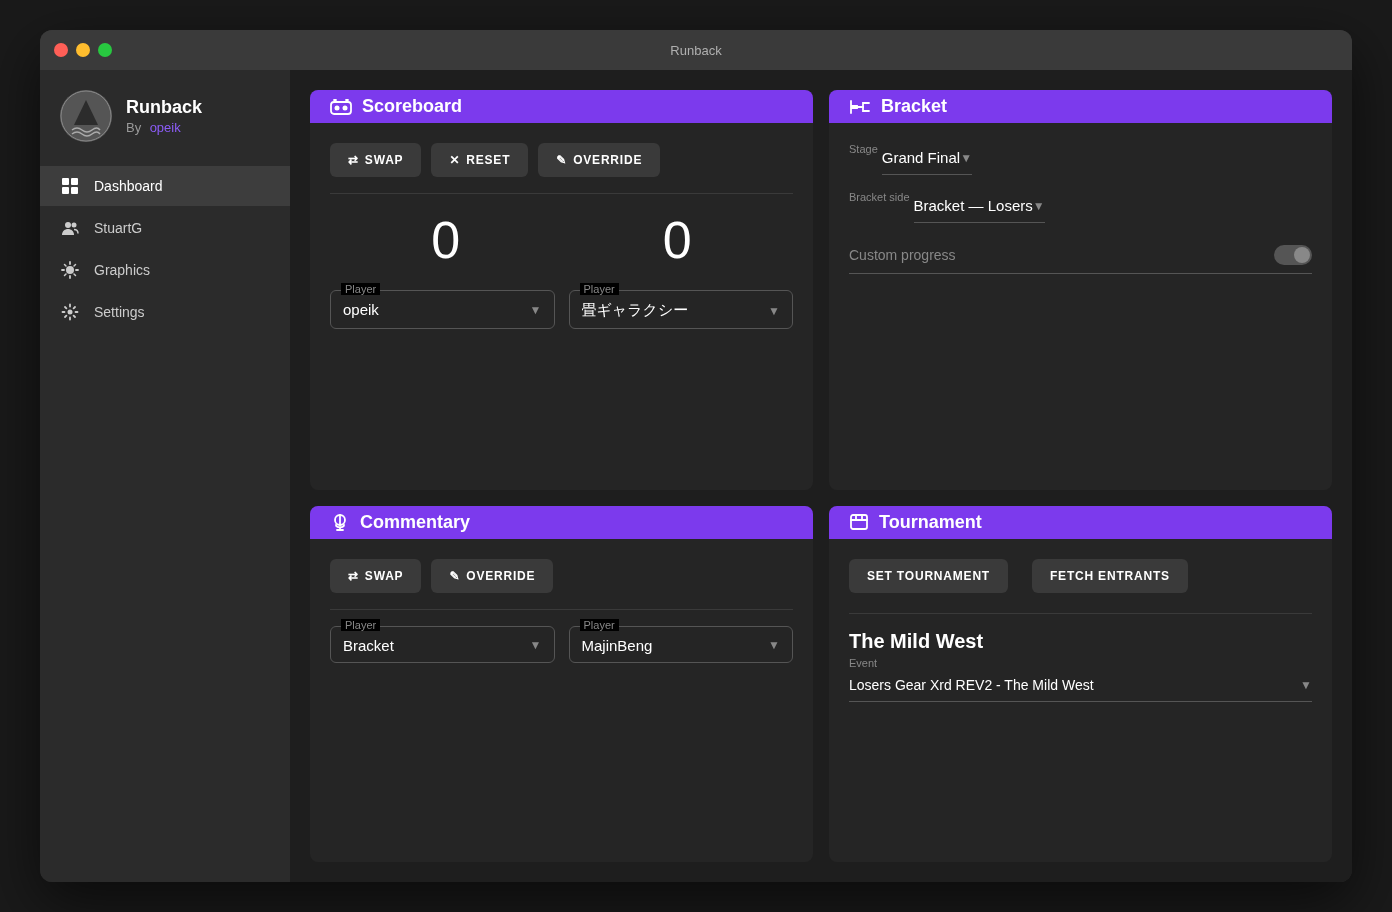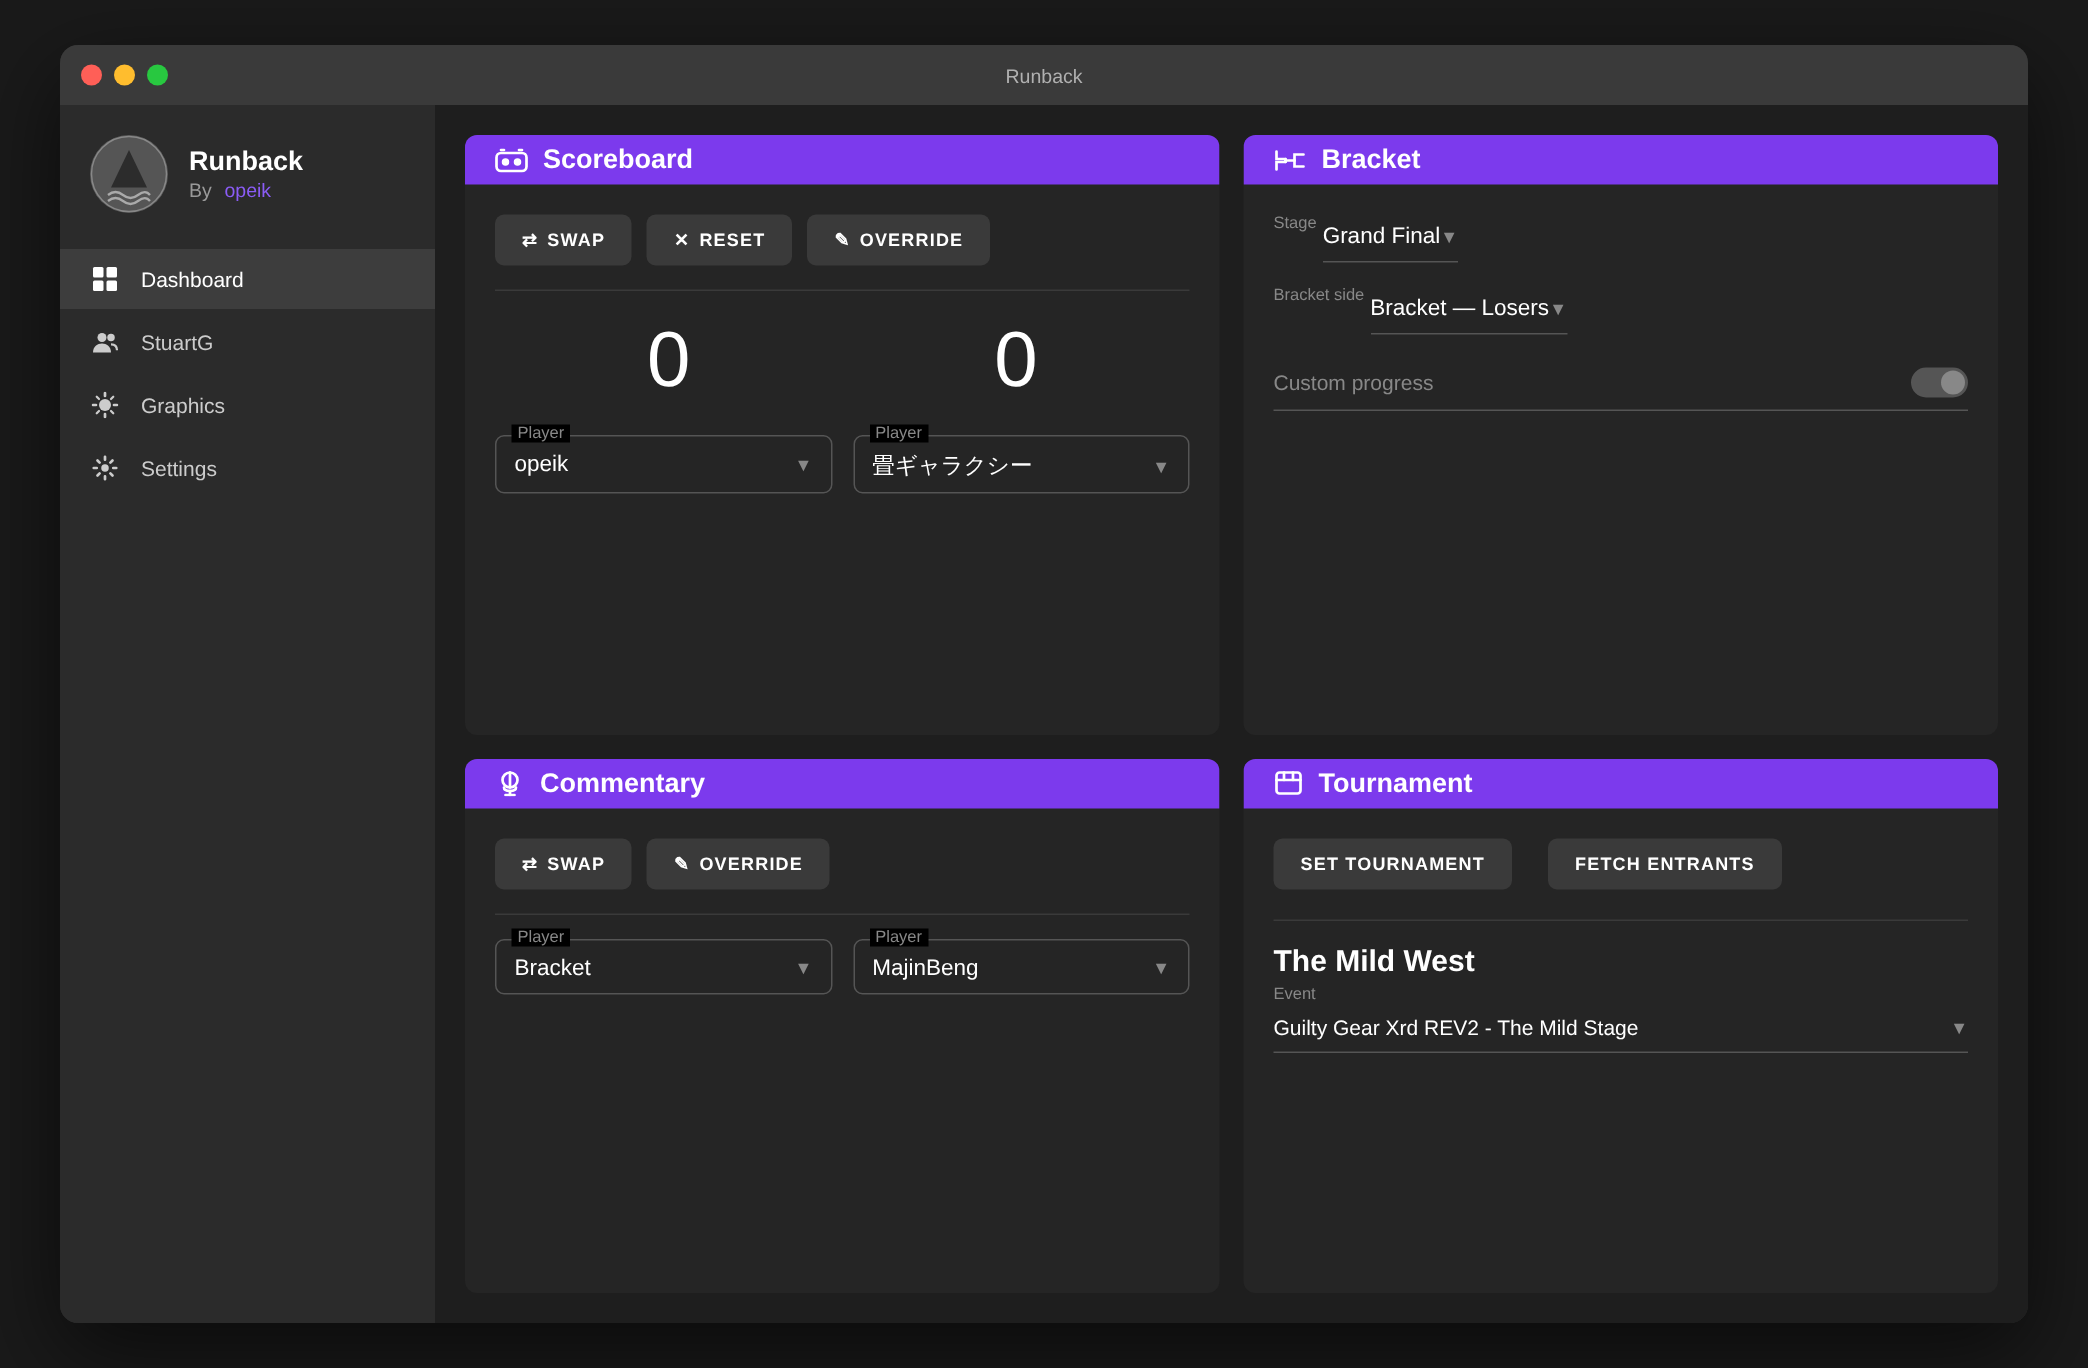--- a/index.html
+++ b/index.html
@@ -563,21 +563,21 @@
               <span>SET TOURNAMENT</span>
             </button>
             <button class="btn-dark">
               <span>FETCH ENTRANTS</span>
             </button>
           </div>
           <hr class="divider">
           <div class="tournament-name">The Mild West</div>
           <div class="tournament-event-label">Event</div>
           <div class="tournament-event-wrapper">
-            <span class="tournament-event-value">Guilty Gear Xrd REV2 - The Mild Stage</span>
+            <span class="tournament-event-value">Losers Gear Xrd REV2 - The Mild West</span>
             <span class="chevron-down">▼</span>
           </div>
         </div>
       </div>
 
     </div>
   </div>
 </div>
 
 </body></html>

